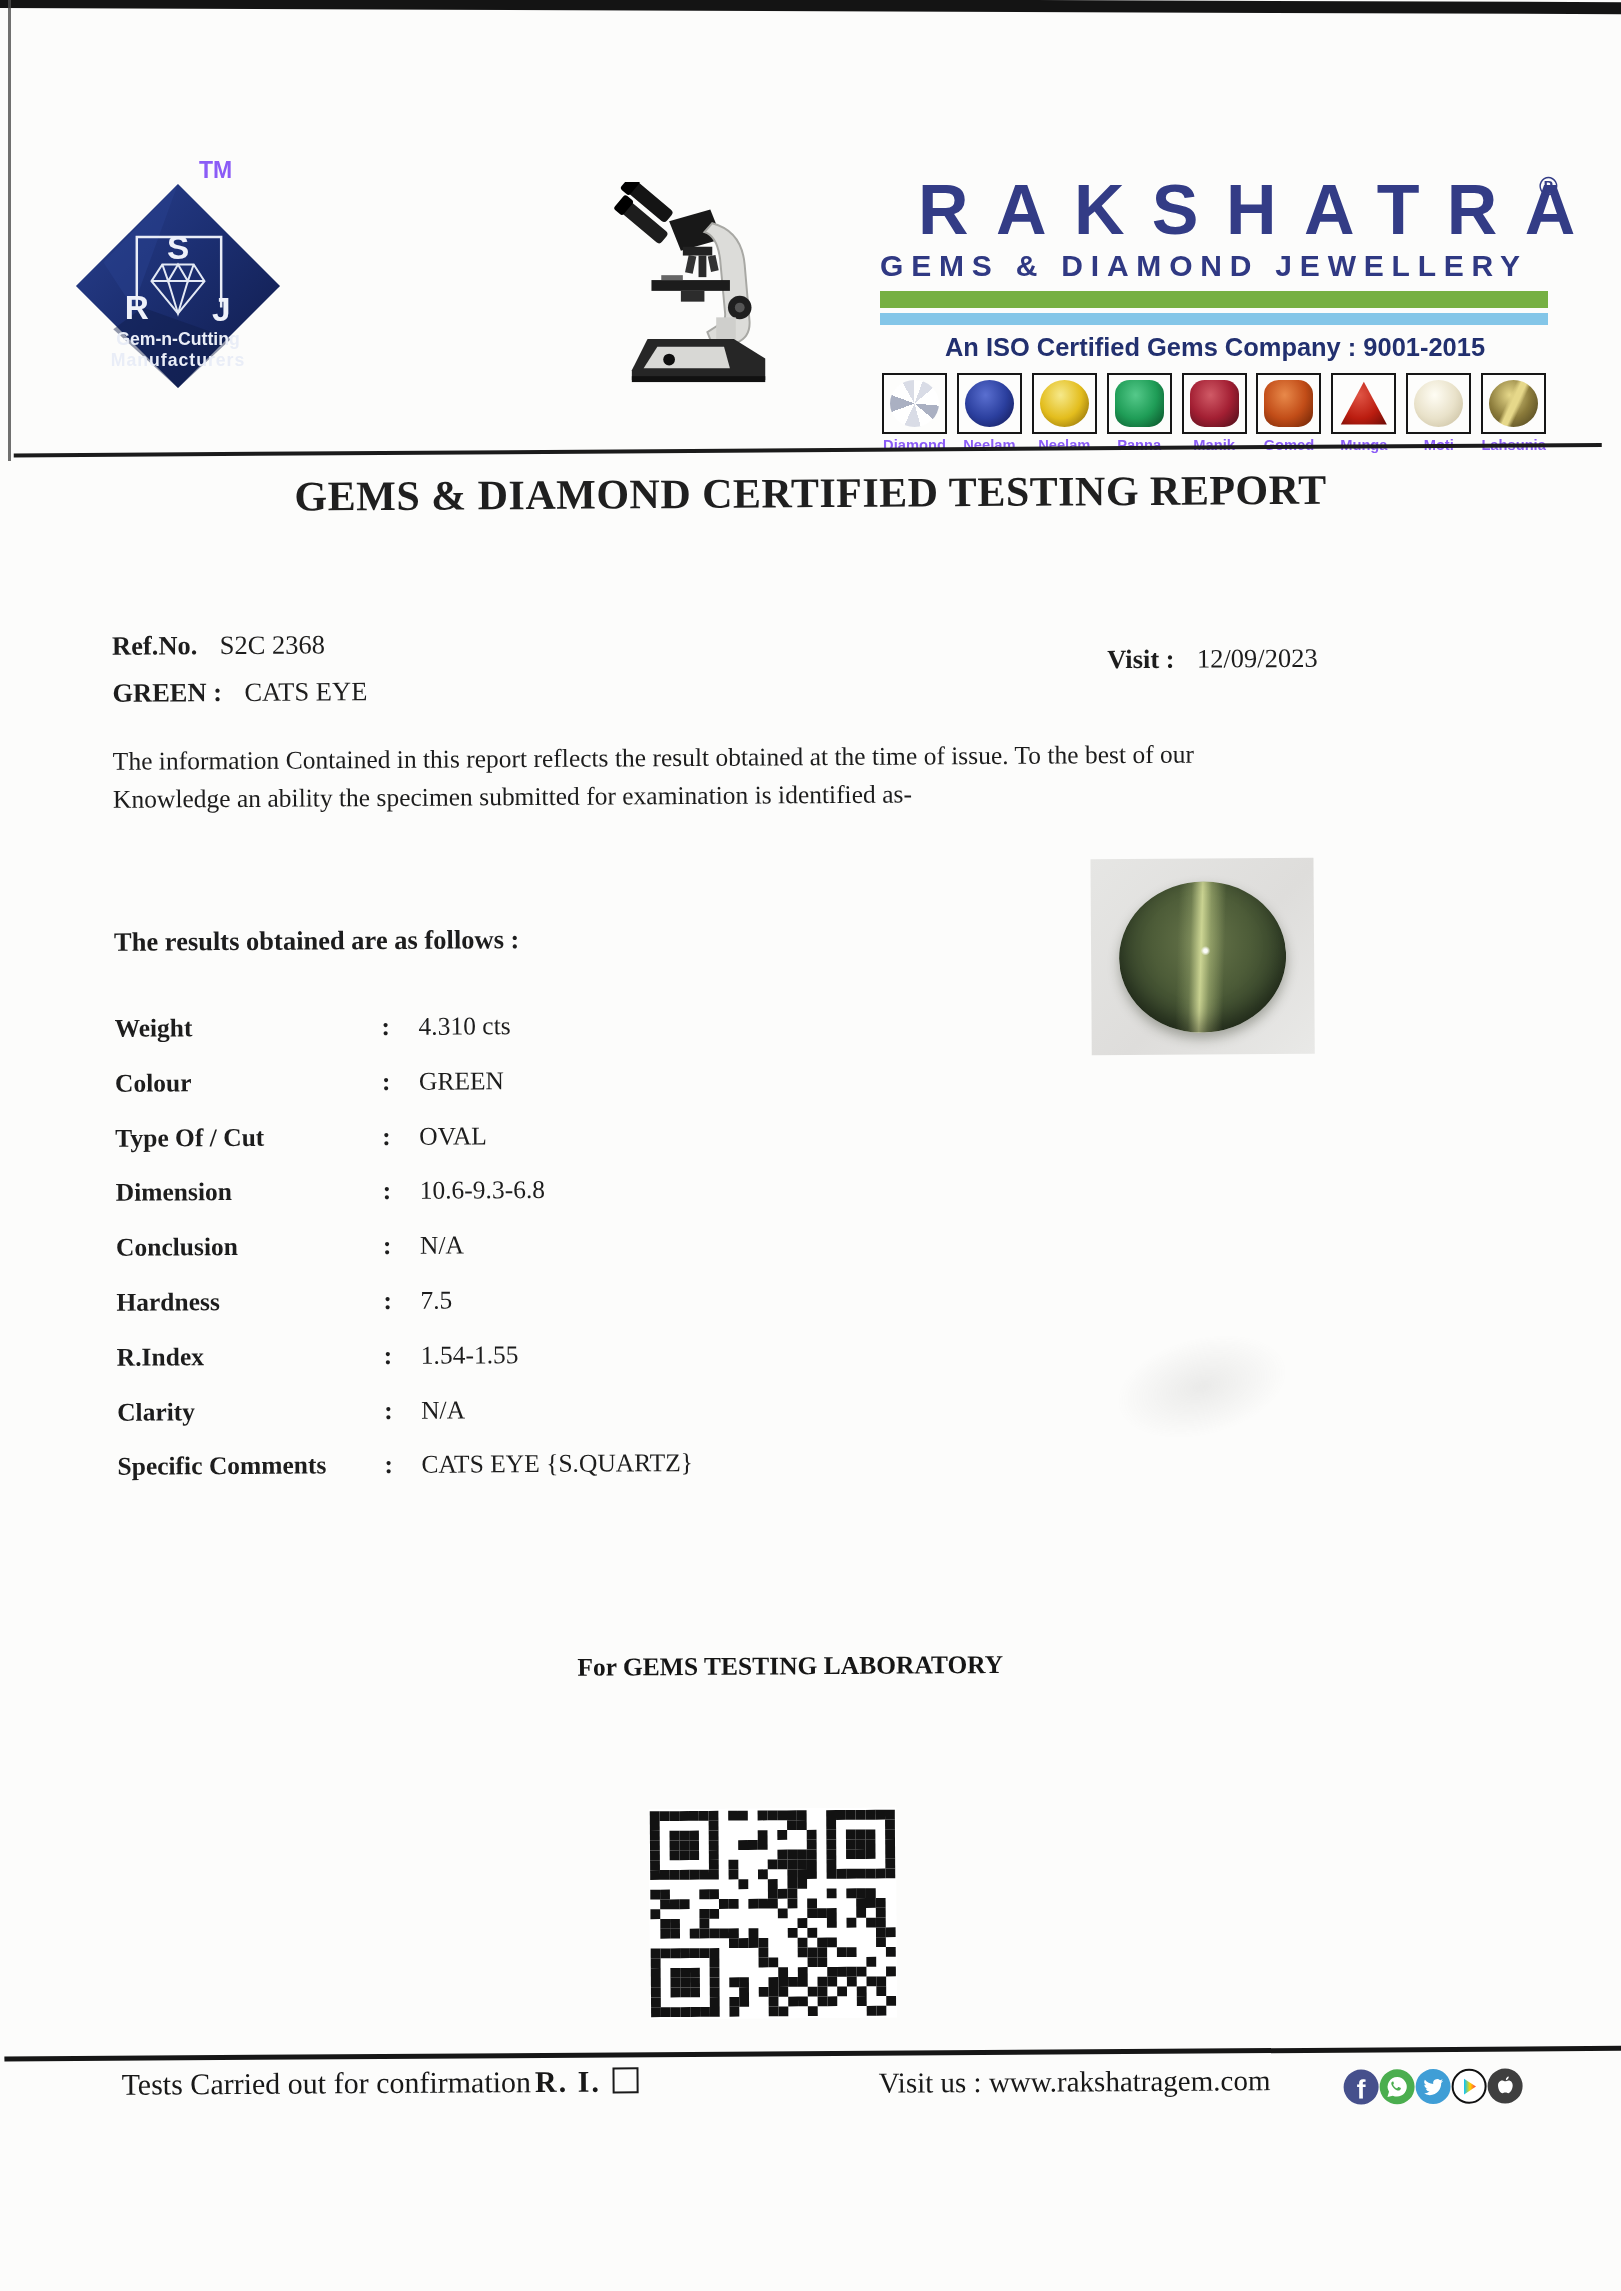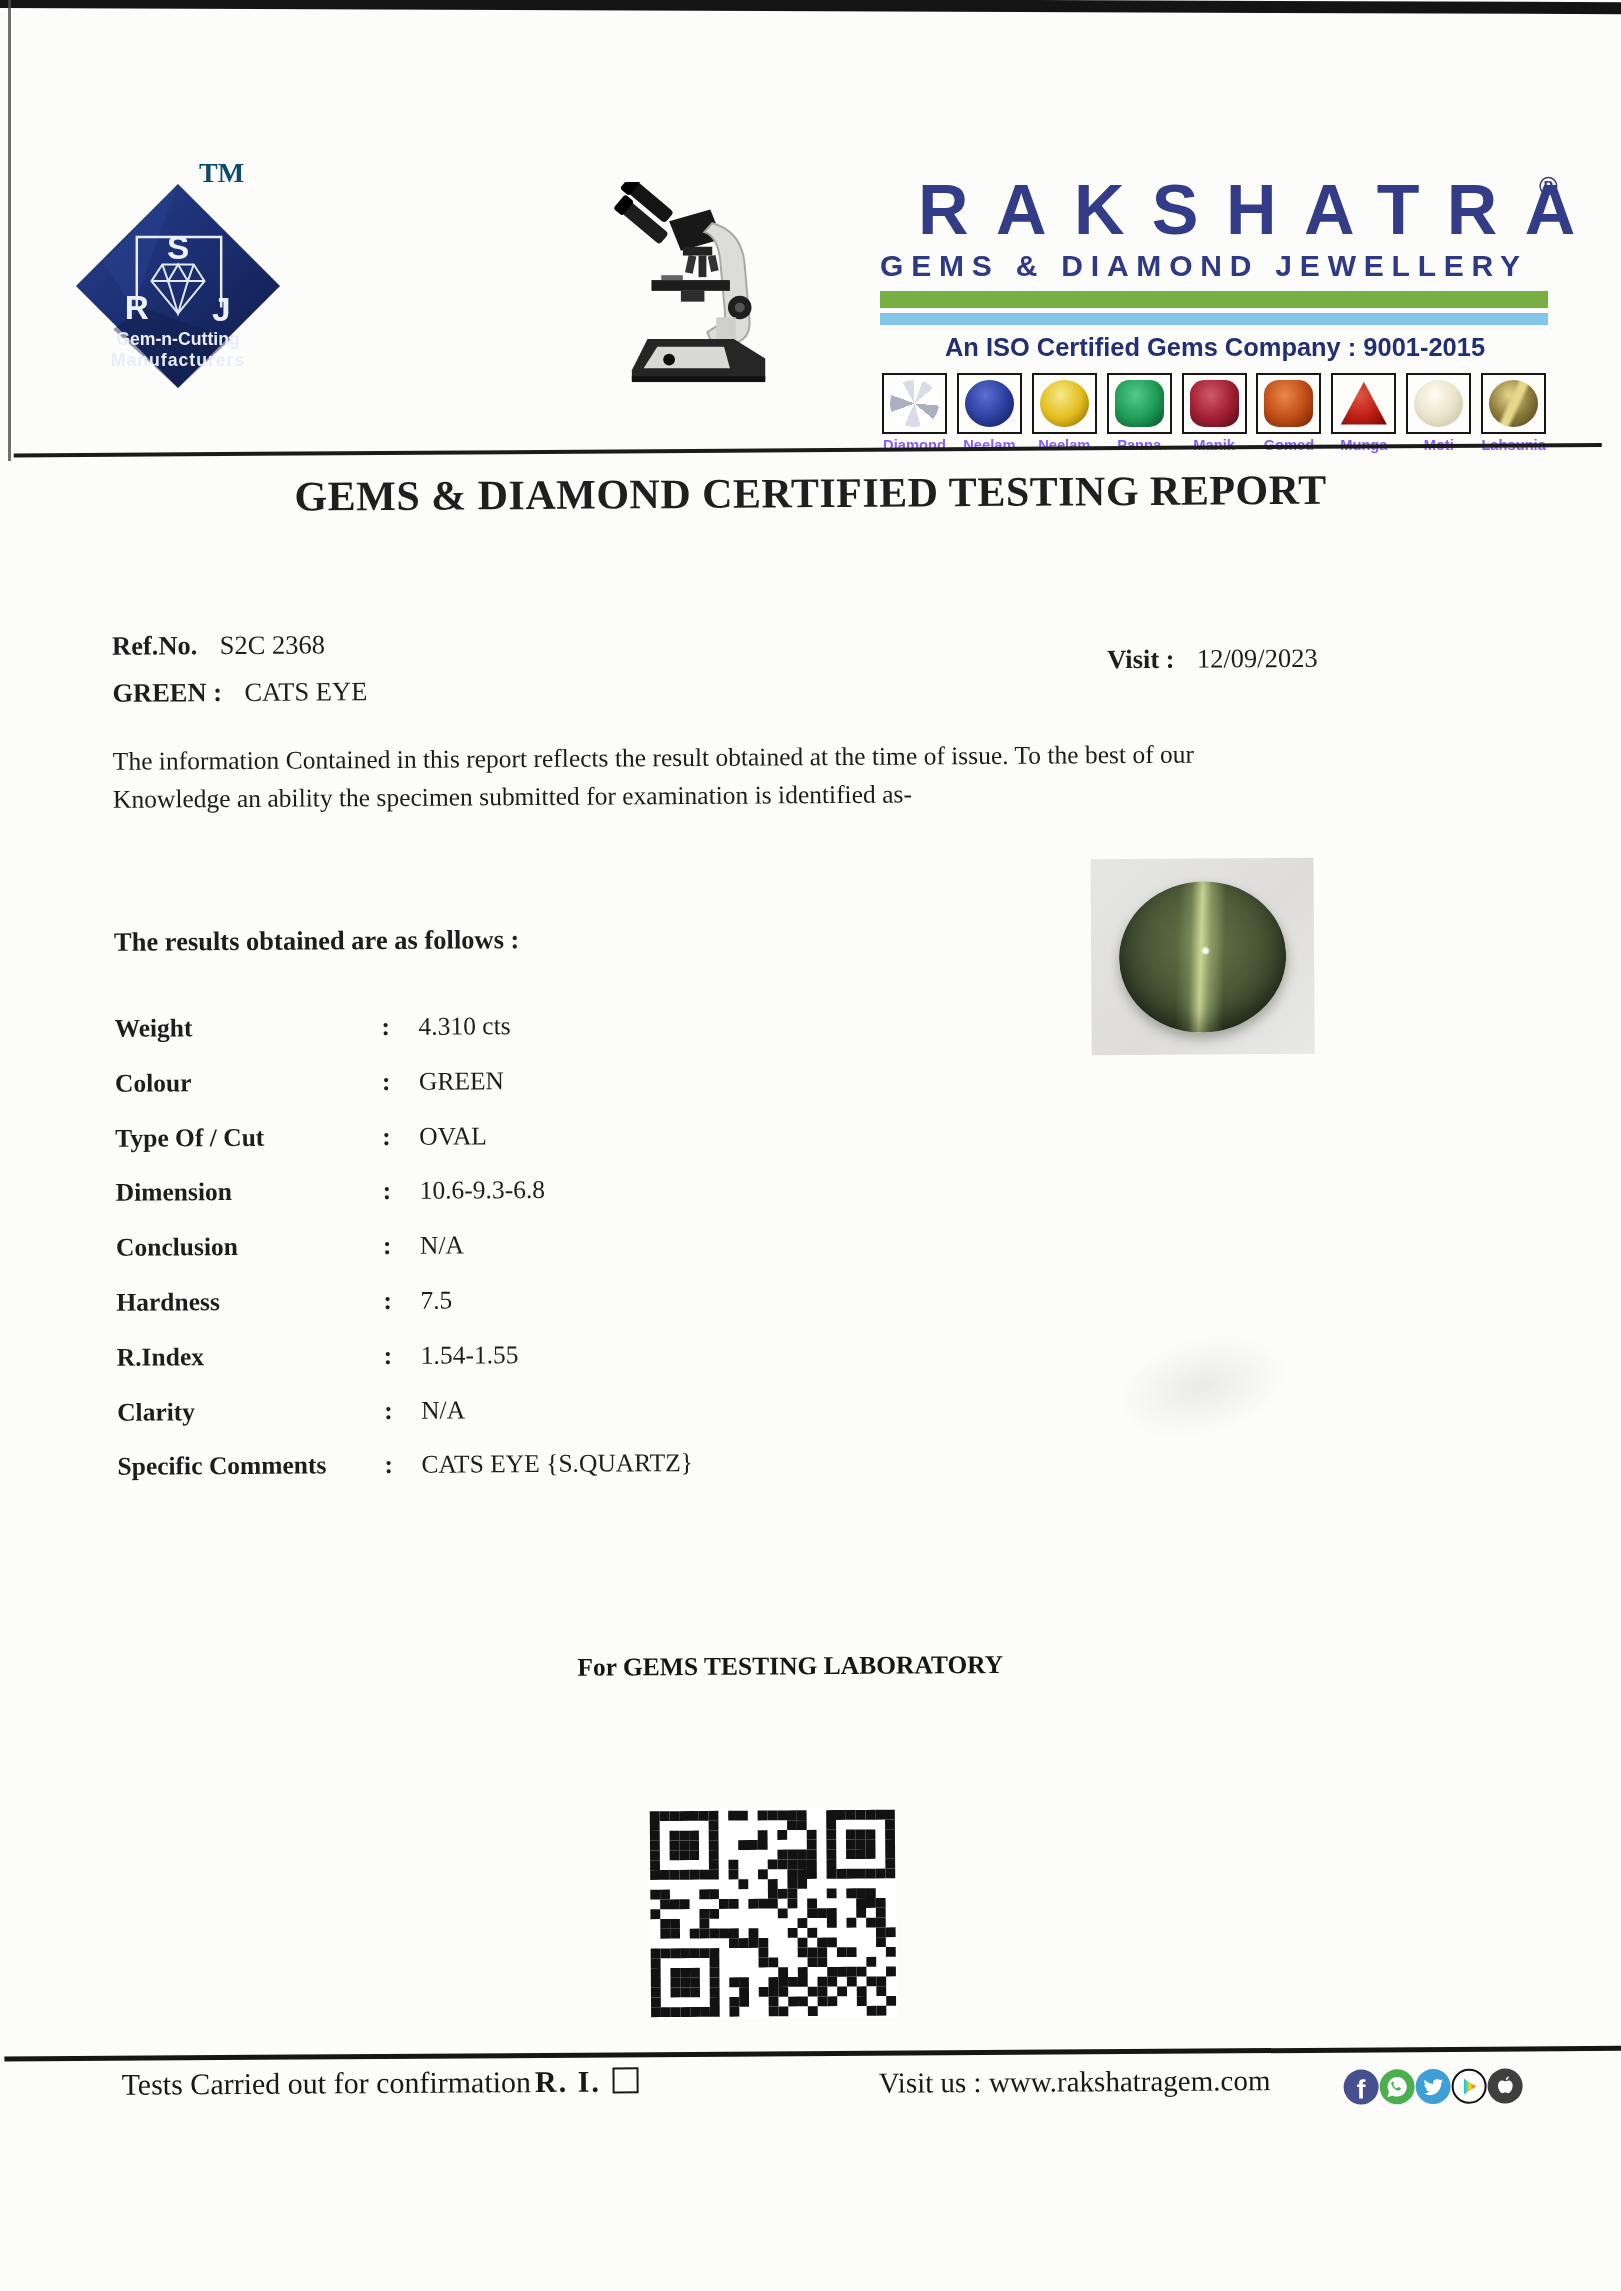--- a/index.html
+++ b/index.html
@@ -3,22 +3,22 @@
 <meta charset="utf-8">
 <style>
   html,body{margin:0;padding:0;background:#e7e7e5;}
   .page{position:relative;width:1621px;height:2292px;background:#fcfcfb;margin:0 auto;
         overflow:hidden;font-family:"Liberation Serif",serif;color:#1d1d1d;}
   
   .top-band{position:absolute;left:-3.9px;top:-3.9px;width:1637px;height:11.8px;background:#141414;
             transform:rotate(.22deg);transform-origin:left center;}
   .left-edge{position:absolute;left:7.8px;top:0;width:2.9px;height:461px;background:#4c4c4c;opacity:.8;}
   
-  .tm-mark{position:absolute;left:199px;top:157px;font-family:Liberation Serif, serif;
-           font-size:28px;font-weight:bold;color:#0c4a6e;}
+  .tm-mark{position:absolute;left:199px;top:157px;font-family:Liberation Sans, sans-serif;
+           font-size:23px;font-weight:bold;color:#8b5cf6;}
   .logo-wrap{position:absolute;left:74px;top:182px;width:208px;height:208px;}
   .microscope{position:absolute;left:614px;top:182px;width:173px;height:204px;}
   .brand-block{position:absolute;left:880px;top:180px;width:670px;}
   .brand-row{position:relative;white-space:nowrap;}
   .brand-name{font-family:"Liberation Sans",sans-serif;font-weight:bold;font-size:70px;
               letter-spacing:27.4px;color:#333c86;display:inline-block;line-height:61px;margin-left:38px;}
   .brand-reg{position:absolute;right:-7.8px;top:-7.8px;font-family:"Liberation Sans",sans-serif;
              font-size:25.5px;font-weight:bold;color:#333c86;}
   .brand-sub{font-family:"Liberation Sans",sans-serif;font-weight:bold;font-size:30px;
              letter-spacing:7.8px;color:#303983;margin-top:8px;white-space:nowrap;}

